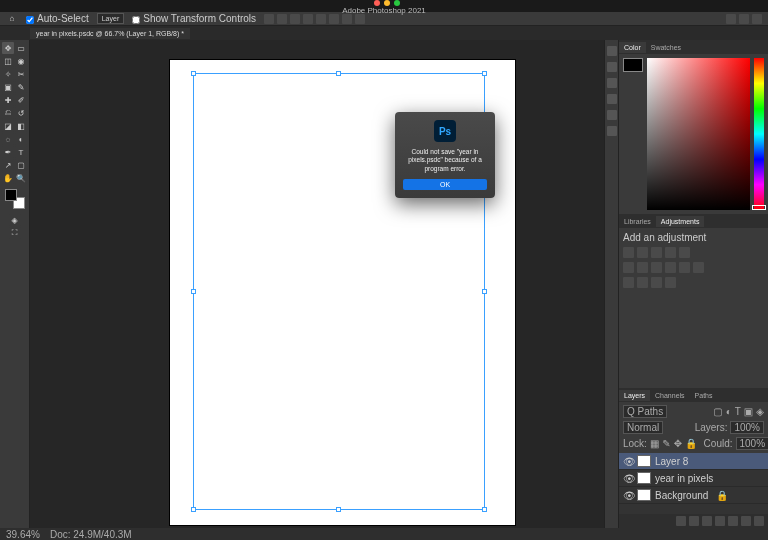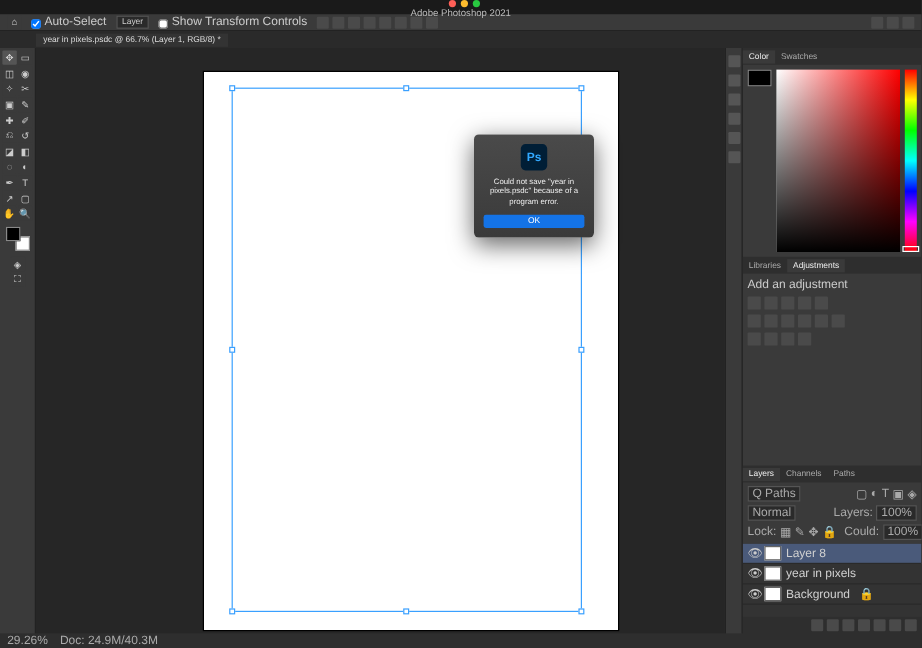--- a/index.html
+++ b/index.html
@@ -325,21 +325,21 @@
         <span></span>
         <span></span>
         <span></span>
       </div>
     </div>
 
   </div>
 </div>
 
 <div class="status">
-  <span>29.26%</span>
+  <span>39.64%</span>
   <span>Doc: 24.9M/40.3M</span>
 </div>
 
 <div class="dialog">
   <div class="ps-icon">Ps</div>
   <div class="msg">Could not save "year in pixels.psdc" because of a program error.</div>
   <div class="ok">OK</div>
 </div>
 
 </body></html>

